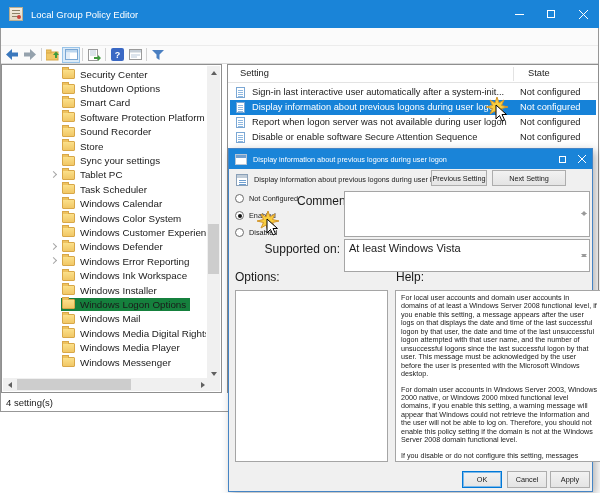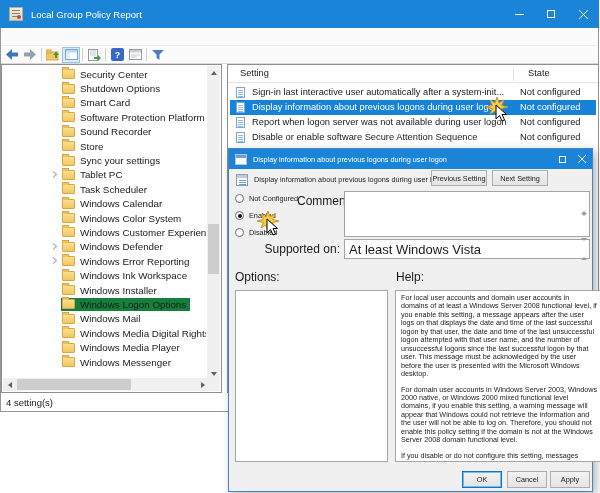--- a/index.html
+++ b/index.html
@@ -103,39 +103,39 @@
   .set-icon { position:absolute; left:7px; top:25px; width:12px; height:12px; background:#fff;
     border:1px solid #8aa0b8; }
   .set-icon:before { content:""; position:absolute; left:0; top:0; right:0; height:3px; background:#c0ccd8; }
   .set-icon:after { content:""; position:absolute; left:2px; top:5px; width:7px; height:1px;
     background:#6f9fd0; box-shadow:0 2px 0 #6f9fd0, 0 4px 0 #6f9fd0; }
   #dlg-setting-title { position:absolute; left:25px; top:26px; font-size:7.3px; }
 
   .btn { background:linear-gradient(#f2f2f2,#e4e4e4); border:1px solid #adadad;
     font-size:7.3px; display:flex; align-items:center; justify-content:center; color:#1a1a1a; }
   #btn-prev { position:absolute; left:202px; top:21px; width:56px; height:16px; }
-  #btn-next { position:absolute; left:263px; top:21px; width:56px; height:16px; }
+  #btn-next { position:absolute; left:263px; top:21px; width:74px; height:16px; }
 
   #radio-group { position:absolute; left:6px; top:41px; }
   .radio-row { height:17px; display:flex; align-items:center; }
   .radio { width:9px; height:9px; border:1px solid #6d6d6d; border-radius:50%; background:#fff;
     position:relative; flex:0 0 9px; }
   .radio-row.checked .radio:after { content:""; position:absolute; left:2px; top:2px;
     width:4px; height:4px; background:#111; border-radius:50%; }
   .rlabel { font-size:7.3px; margin-left:5px; }
 
   .dlabel { font-size:12px; position:absolute; }
   #lbl-comment { left:68px; top:45px; }
   #lbl-supported { left:30px; top:93px; width:81px; text-align:right; }
   #lbl-options { left:6px; top:121px; }
   #lbl-help { left:167px; top:121px; }
 
   .wbox { position:absolute; background:#fff; border:1px solid #a5a5a5; }
   #comment-box { left:115px; top:42px; width:246px; height:46px; }
-  #supported-box { left:115px; top:90px; width:246px; height:20px; font-size:13px; padding:2px 4px; }
+  #supported-box { left:115px; top:90px; width:246px; height:33px; font-size:11px; padding:2px 4px; }
   #options-box { left:6px; top:141px; width:153px; height:172px; }
   #help-box { left:166px; top:141px; width:222px; height:172px; }
 
   .mini-arrows .a-up { position:absolute; right:2px; top:2px; }
   .mini-arrows .a-down { position:absolute; right:2px; bottom:2px; }
   .tri-up-s { width:0; height:0; border-left:3px solid transparent; border-right:3px solid transparent; border-bottom:3.5px solid #9a9a9a; }
   .tri-down-s { width:0; height:0; border-left:3px solid transparent; border-right:3px solid transparent; border-top:3.5px solid #9a9a9a; }
 
   #help-text { position:absolute; left:0; top:0; right:13px; bottom:0; padding:3px 5px;
     overflow:hidden; }
@@ -148,21 +148,21 @@
 
   .cursor { position:absolute; width:30px; height:30px; pointer-events:none; }
 </style>
 </head>
 <body>
 
 <div id="mainwin">
 
   <div id="titlebar">
     <span class="appicon"></span>
-    <span class="title">Local Group Policy Report</span>
+    <span class="title">Local Group Policy Editor</span>
     <div class="wbtns">
       <span class="wbtn">
           <span class="glyph-min"></span>
         </span>
       <span class="wbtn">
           <span class="glyph-max"></span>
         </span>
       <span class="wbtn">
           <svg width="9" height="9">
             <path d="M0 0 L9 9 M9 0 L0 9" stroke="#fff" stroke-width="1"></path>

